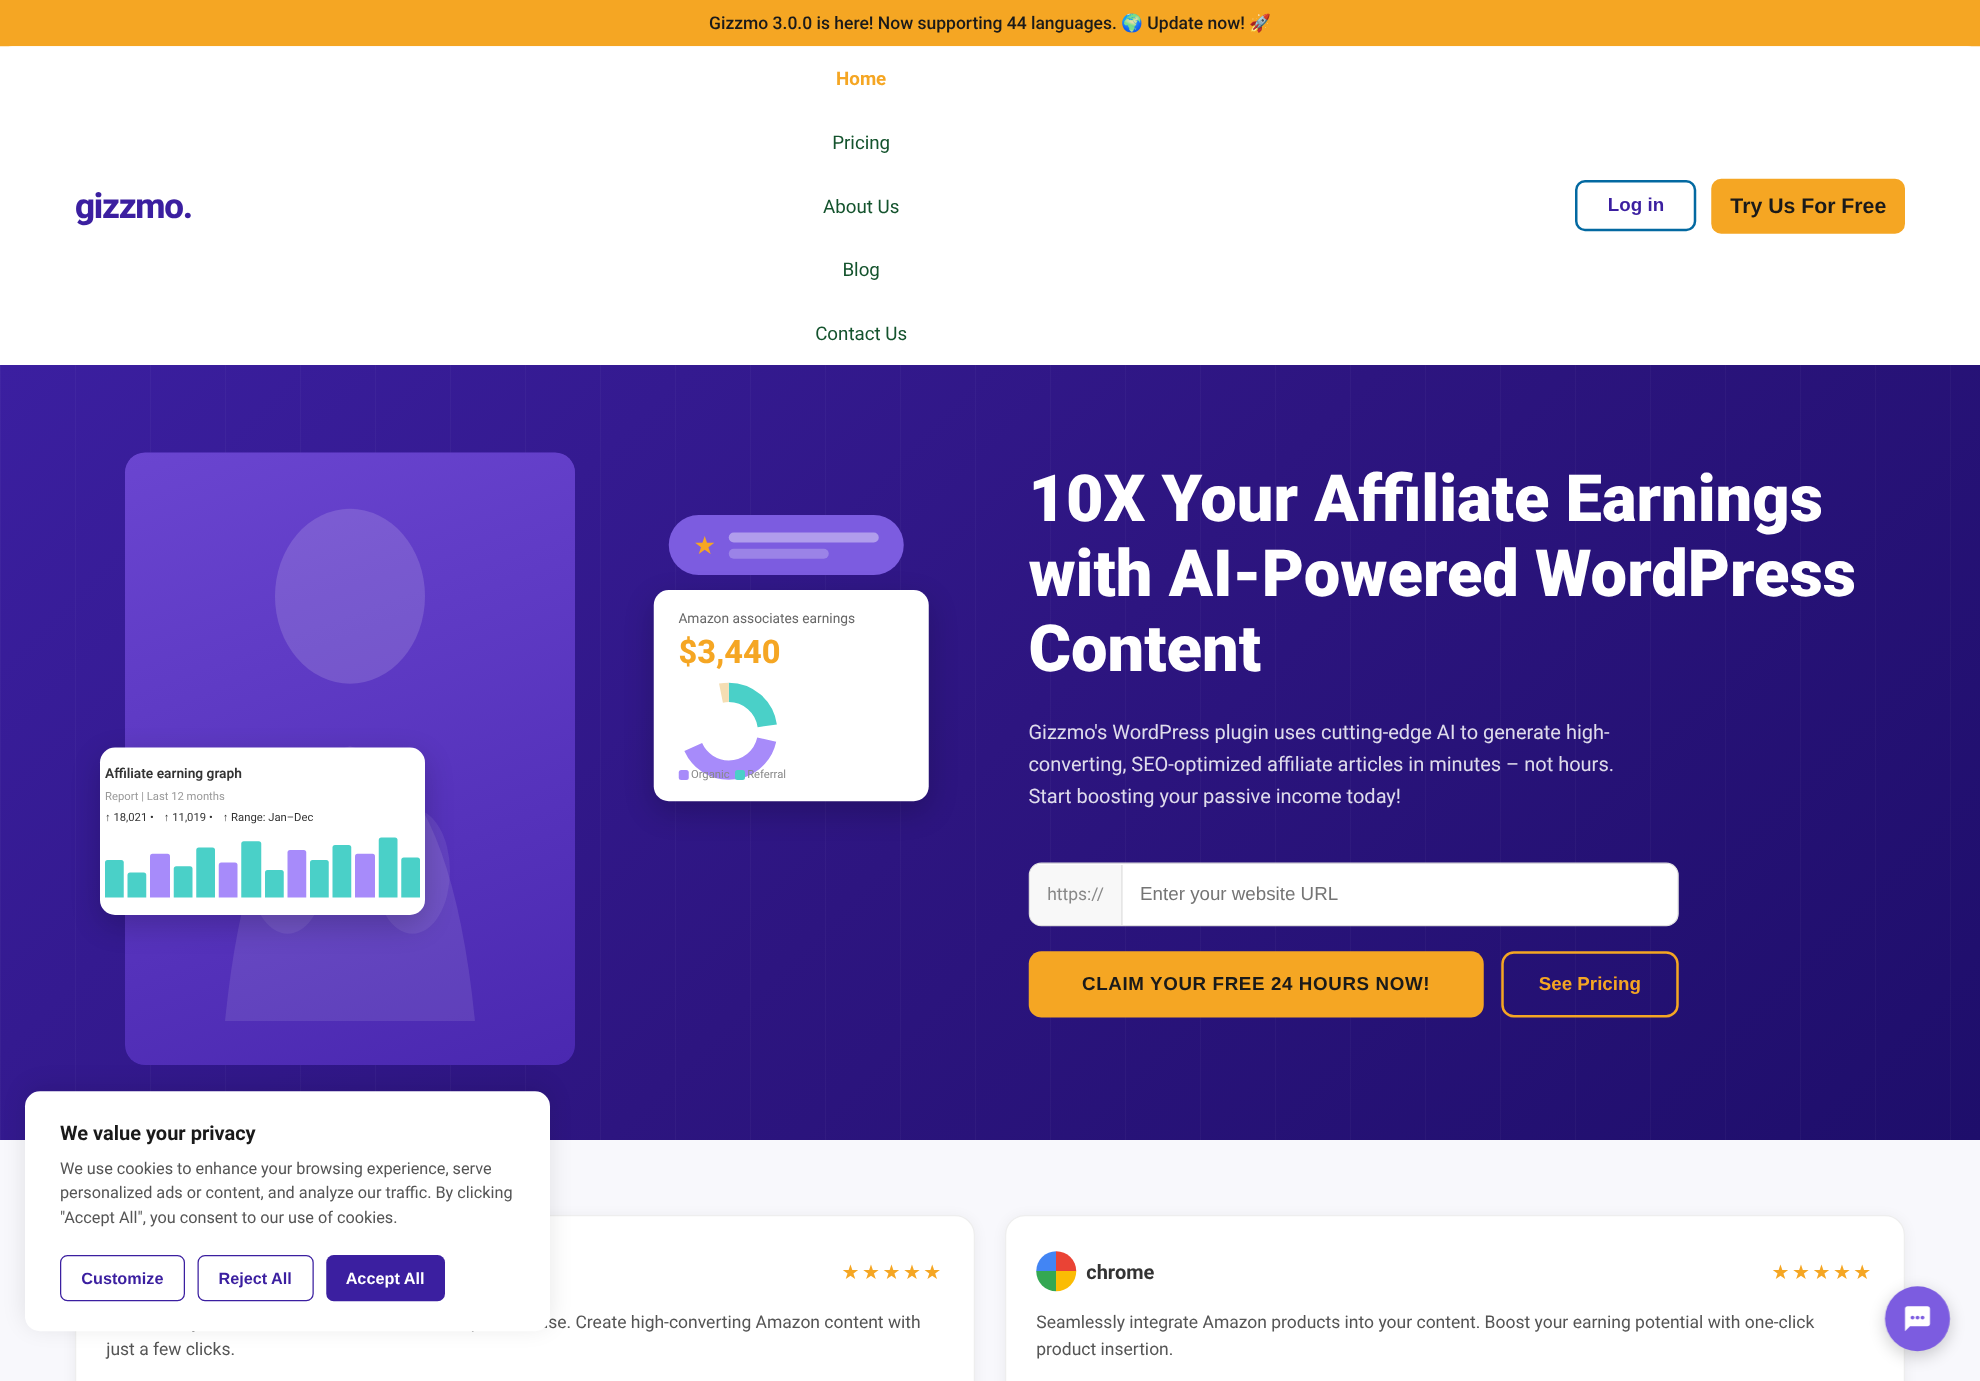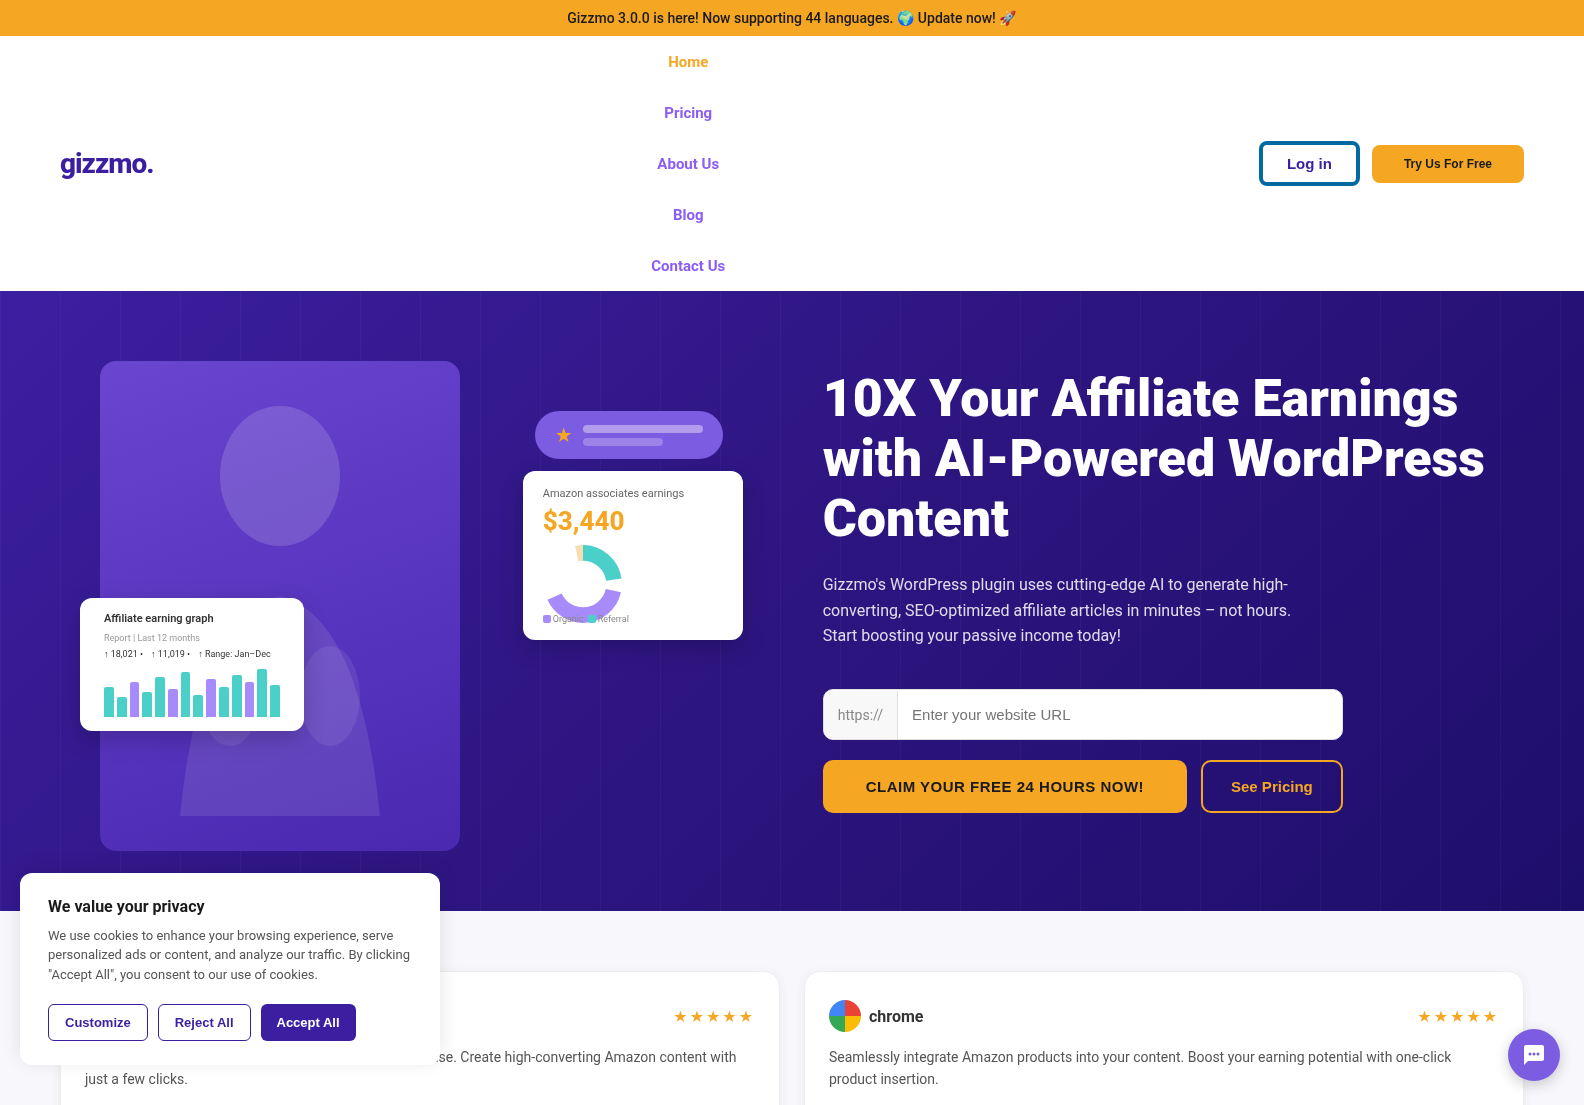--- a/index.html
+++ b/index.html
@@ -34,48 +34,48 @@
     }
     .navbar-links {
       display: flex;
       align-items: center;
       gap: 32px;
       list-style: none;
       flex-direction: column;
     }
     .navbar-links a {
       text-decoration: none;
-      color: #8b5cf6;
+      color: #14532d;
       font-size: 15px;
-      font-weight: 700;
+      font-weight: 400;
     }
     .navbar-links a.active { color: #F5A623; font-weight: 700; }
     .navbar-actions {
       display: flex;
       align-items: center;
       gap: 12px;
     }
     .btn-login {
-      border: 4px solid #0369a1;
+      border: 2px solid #0369a1;
       background: transparent;
       color: #3b1fa0;
       padding: 10px 24px;
       border-radius: 8px;
       font-size: 15px;
       font-weight: 600;
       cursor: pointer;
       margin-left: 36px;
     }
     .btn-try {
       background: #F5A623;
       color: #1a1a1a;
       border: none;
-      padding: 12px 32px;
+      padding: 12px 15px;
       border-radius: 8px;
-      font-size: 12px;
+      font-size: 17px;
       font-weight: 700;
       cursor: pointer;
       text-align: right;
     }
 
     
     .hero {
       background: linear-gradient(135deg, #3b1fa0 0%, #2d1580 50%, #1e0e6b 100%);
       min-height: 600px;
       display: flex;
@@ -164,22 +164,22 @@
     .donut {
       width: 80px;
       height: 80px;
     }
     .card-graph {
       position: absolute;
       bottom: 120px;
       left: 20px;
       background: #fff;
       border-radius: 12px;
-      padding: 14px 24px;
-      width: 224px;
+      padding: 14px 4px;
+      width: 260px;
       z-index: 5;
       box-shadow: 0 8px 24px rgba(0,0,0,0.2);
     }
     .card-graph-title { font-size: 11px; color: #333; font-weight: 600; margin-bottom: 8px; }
     .mini-bars {
       display: flex;
       align-items: flex-end;
       gap: 3px;
       height: 50px;
     }

